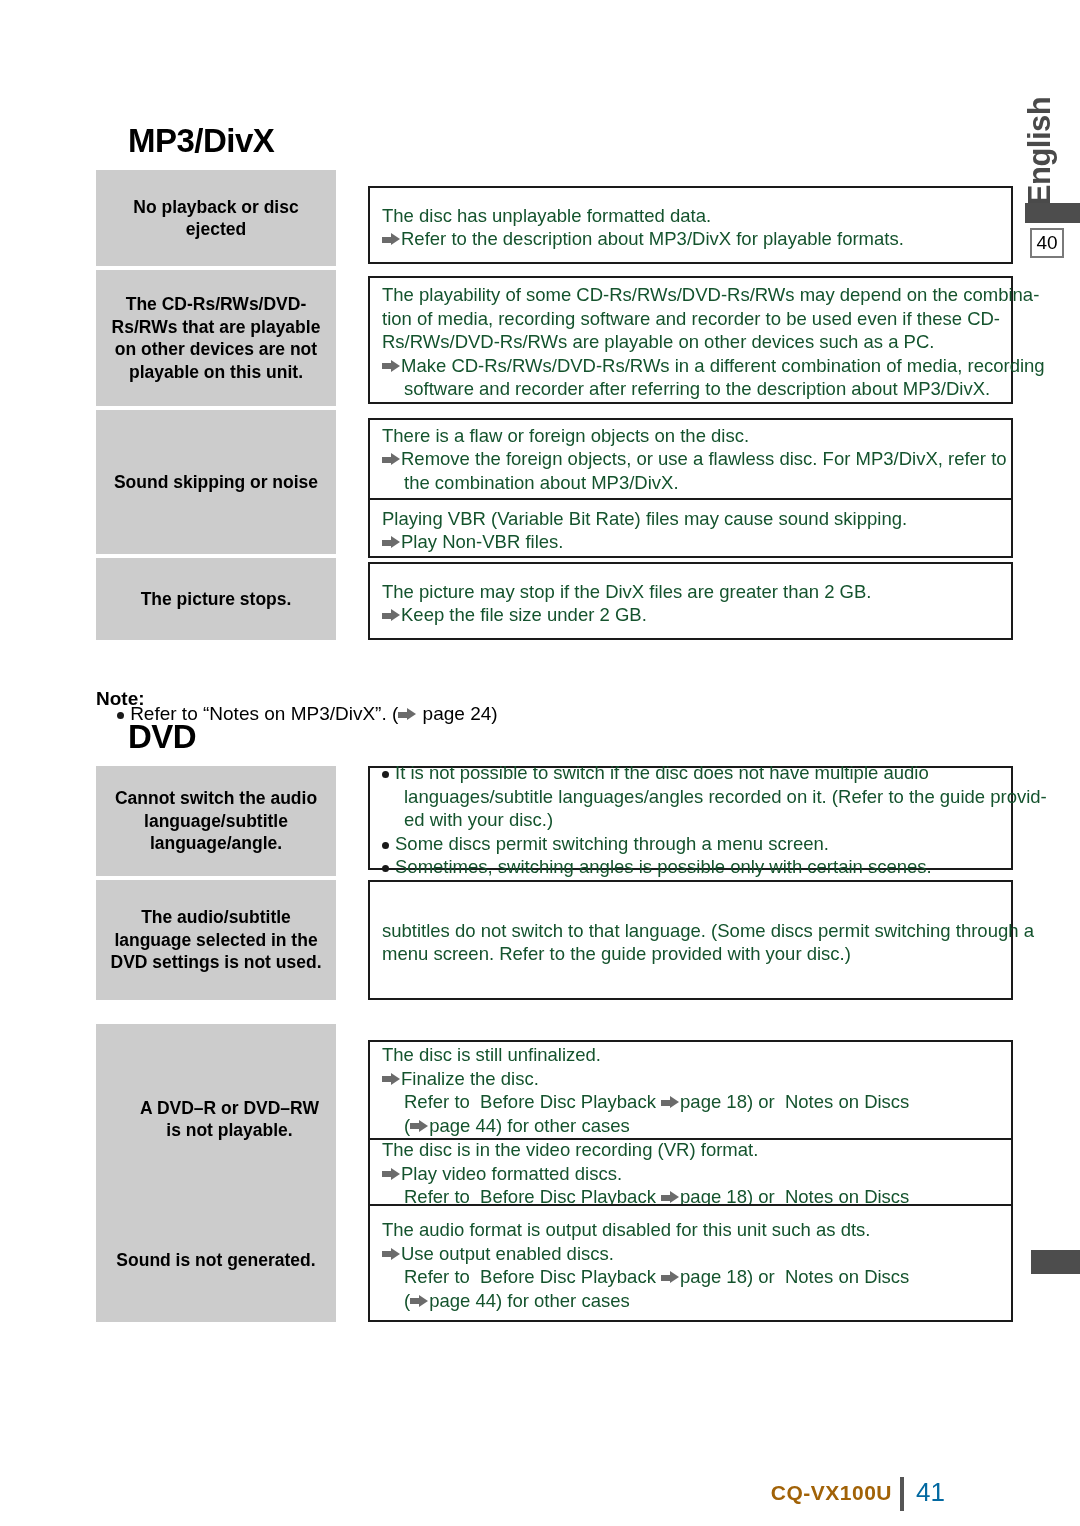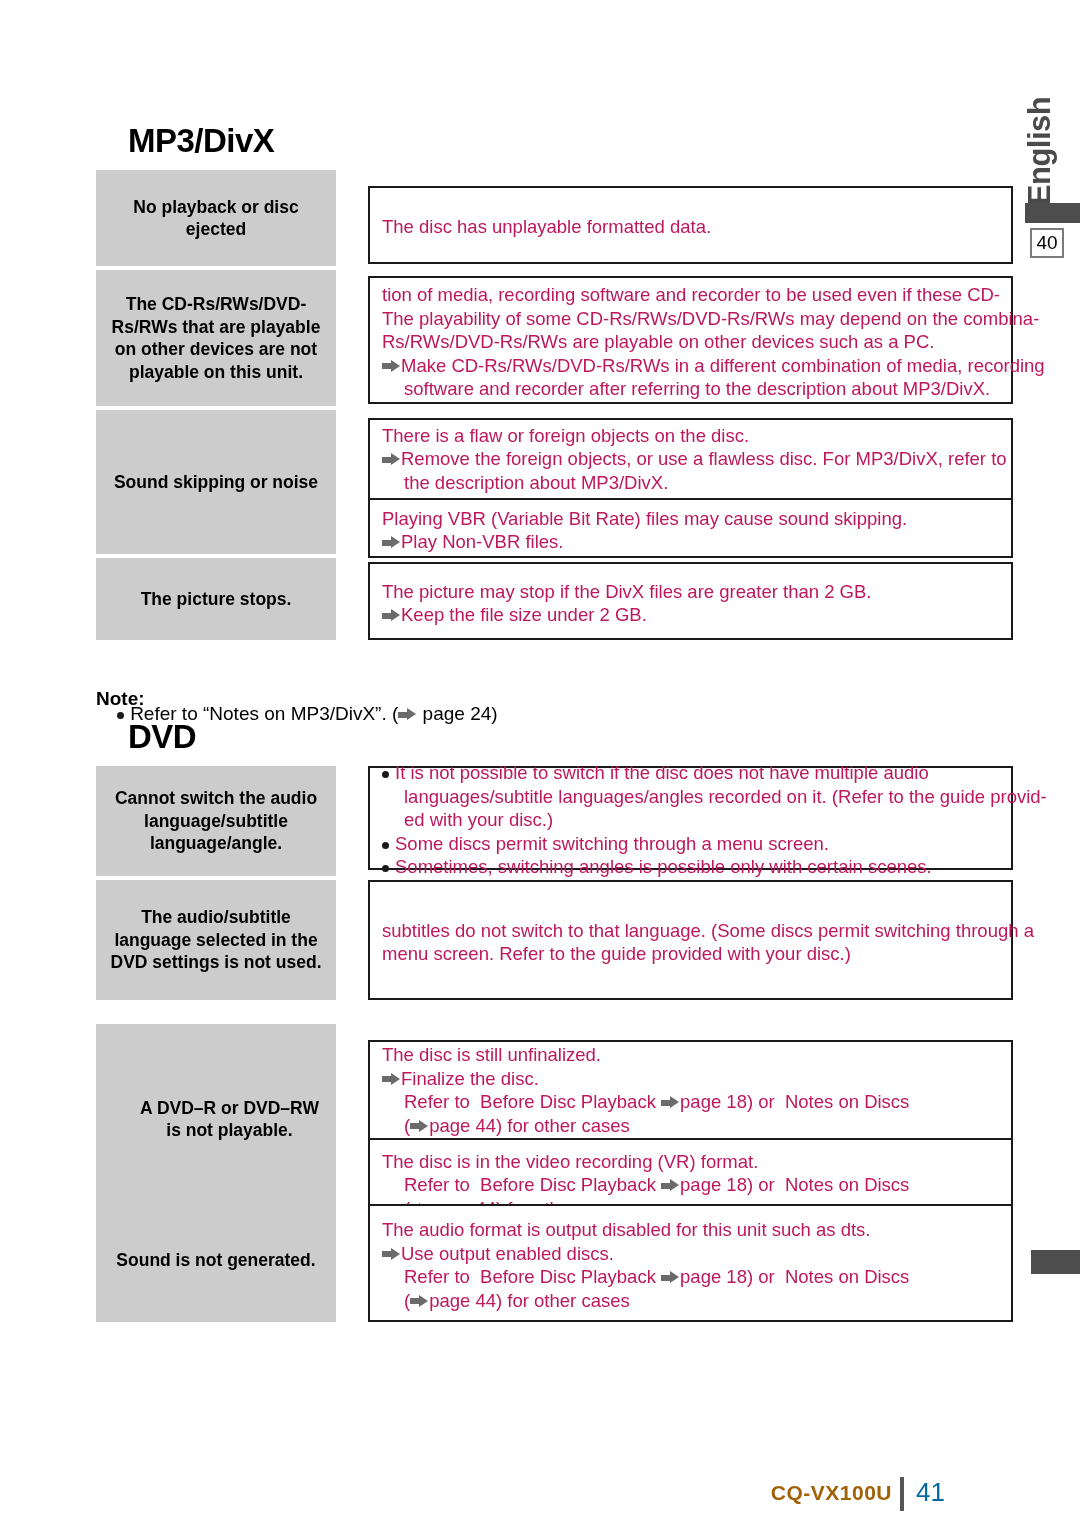--- a/index.html
+++ b/index.html
@@ -124,21 +124,21 @@
   }
   .ts-cell + .ts-cell {
     border-top: 2px solid #1a1a1a;
   }
   .ts-inner {
     padding: 4px 8px 4px 12px;
   }
   .ln {
     font-size: 18.5px;
     line-height: 23.5px;
-    color: #be185d;
+    color: #14532d;
     white-space: pre;
   }
   .ind1 { padding-left: 22px; text-indent: -22px; }
   .ind2 { padding-left: 22px; }
 
   
   .arw {
     display: inline-block;
     width: 18px;
     height: 13px;
@@ -243,46 +243,47 @@
   </div>
 
   <div id="rows-host">
       <div class="ts-label" style="top: 170px; height: 96px;">
         <span>No playback or disc ejected</span>
       </div>
       <div class="ts-box" style="top: 186px; height: 78px;">
         <div class="ts-cell" style="height: 78px;">
           <div class="ts-inner">
             <div class="ln"><span>The disc has unplayable formatted data.</span></div>
+            <div class="ln ind1"><span class="arw"></span><span>Refer to the description about MP3/DivX for playable formats.</span></div>
           </div>
         </div>
       </div>
       <div class="ts-label" style="top: 270px; height: 136px;">
         <span>The CD-Rs/RWs/DVD-Rs/RWs that are playable on other devices are not playable on this unit.</span>
       </div>
       <div class="ts-box" style="top: 276px; height: 128px;">
         <div class="ts-cell" style="height: 128px;">
           <div class="ts-inner">
+            <div class="ln"><span>The playability of some CD-Rs/RWs/DVD-Rs/RWs may depend on the combina-</span></div>
             <div class="ln"><span>tion of media, recording software and recorder to be used even if these CD-</span></div>
-            <div class="ln"><span>The playability of some CD-Rs/RWs/DVD-Rs/RWs may depend on the combina-</span></div>
             <div class="ln"><span>Rs/RWs/DVD-Rs/RWs are playable on other devices such as a PC.</span></div>
             <div class="ln ind1"><span class="arw"></span><span>Make CD-Rs/RWs/DVD-Rs/RWs in a different combination of media, recording</span></div>
             <div class="ln ind2"><span>software and recorder after referring to the description about MP3/DivX.</span></div>
           </div>
         </div>
       </div>
       <div class="ts-label" style="top: 410px; height: 144px;">
         <span>Sound skipping or noise</span>
       </div>
       <div class="ts-box" style="top: 418px; height: 140px;">
         <div class="ts-cell" style="height: 78px;">
           <div class="ts-inner">
             <div class="ln"><span>There is a flaw or foreign objects on the disc.</span></div>
             <div class="ln ind1"><span class="arw"></span><span>Remove the foreign objects, or use a flawless disc. For MP3/DivX, refer to</span></div>
-            <div class="ln ind2"><span>the description about MP3/DivX.</span></div>
+            <div class="ln ind2"><span>the combination about MP3/DivX.</span></div>
           </div>
         </div>
         <div class="ts-cell" style="height: 62px;">
           <div class="ts-inner">
             <div class="ln"><span>Playing VBR (Variable Bit Rate) files may cause sound skipping.</span></div>
             <div class="ln ind1"><span class="arw"></span><span>Play Non-VBR files.</span></div>
           </div>
         </div>
       </div>
       <div class="ts-label" style="top: 558px; height: 82px;">
@@ -329,20 +330,21 @@
           <div class="ts-inner">
             <div class="ln"><span>The disc is still unfinalized.</span></div>
             <div class="ln ind1"><span class="arw"></span><span>Finalize the disc.</span></div>
             <div class="ln ind2"><span>Refer to  Before Disc Playback </span><span class="arw"></span><span>page 18) or  Notes on Discs</span></div>
             <div class="ln ind2"><span>(</span><span class="arw"></span><span>page 44) for other cases</span></div>
           </div>
         </div>
         <div class="ts-cell" style="height: 92px;">
           <div class="ts-inner">
             <div class="ln"><span>The disc is in the video recording (VR) format.</span></div>
+            <div class="ln ind1"><span class="arw"></span><span>Play video formatted discs.</span></div>
             <div class="ln ind2"><span>Refer to  Before Disc Playback </span><span class="arw"></span><span>page 18) or  Notes on Discs</span></div>
             <div class="ln ind2"><span>(</span><span class="arw"></span><span>page 44) for other cases</span></div>
           </div>
         </div>
       </div>
       <div class="ts-label" style="top: 1198px; height: 124px;">
         <span>Sound is not generated.</span>
       </div>
       <div class="ts-box" style="top: 1204px; height: 118px;">
         <div class="ts-cell" style="height: 118px;">

